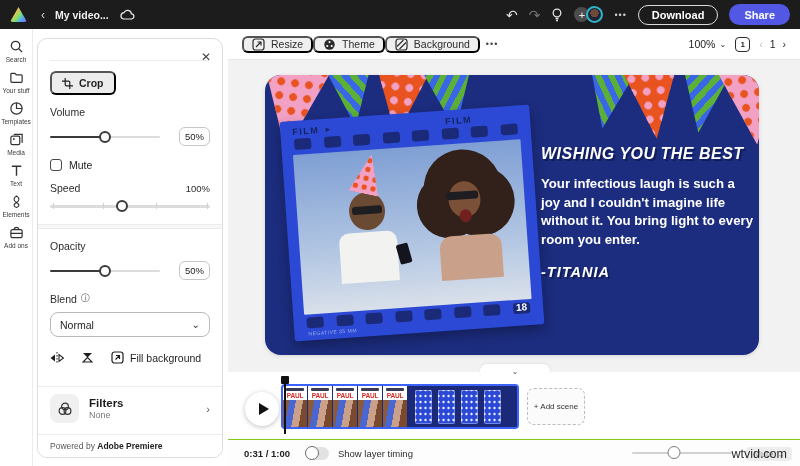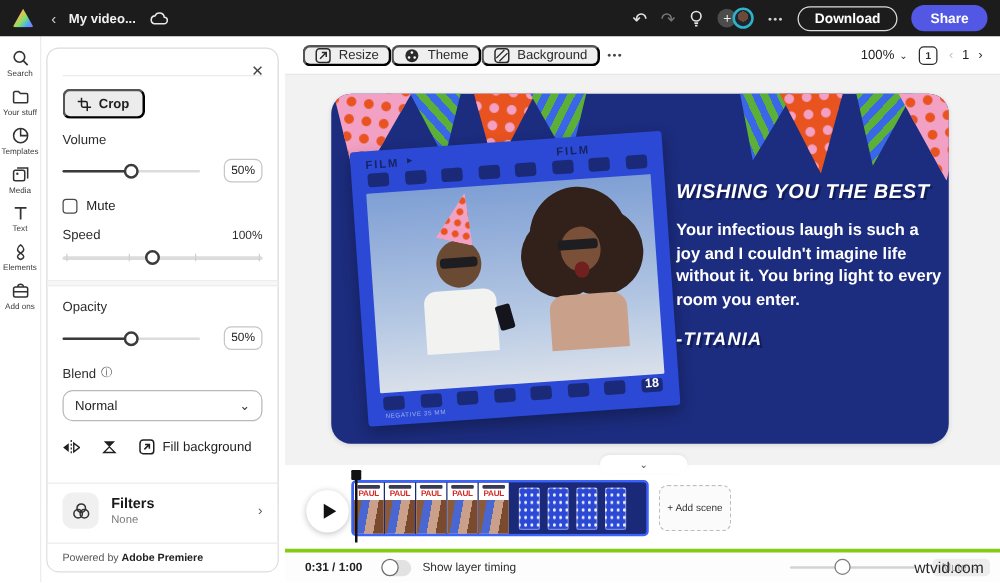--- a/index.html
+++ b/index.html
@@ -103,21 +103,21 @@
   .zoom-ctl { display:flex; align-items:center; gap:4px; font-size:10.5px; color:#222; }
   .zoom-ctl .chev { font-size:8px; color:#333; }
   .pages-ico { width:15px; height:15px; border:1.3px solid #2b2b2b; border-radius:4px;
                font-size:8px; color:#2b2b2b; display:flex; align-items:center; justify-content:center; font-weight:700; }
   .pager { display:flex; align-items:center; gap:7px; font-size:10.5px; color:#222; }
   .pager .prev { color:#c0c0c0; } .pager .next { color:#2b2b2b; }
 
   .canvas-zone { position:absolute; left:228px; top:60px; right:0; height:312px; background:#f2f2f2; }
   .timeline-zone { position:absolute; left:228px; top:372px; right:0; height:67px; background:#fff; }
   .bottombar { position:absolute; left:228px; right:0; bottom:0; height:27px; background:#fdfdfd;
-               border-top:3px solid #84cc16; display:flex; align-items:center; padding:0 16px; z-index:10; }
+               border-top:1px solid #84cc16; display:flex; align-items:center; padding:0 16px; z-index:10; }
 
   
   .card { position:absolute; left:37px; top:15px; width:494px; height:280px; border-radius:16px;
           background:#1c2c7e; overflow:hidden; box-shadow:0 1px 4px rgba(0,0,0,.12); }
   .flag { position:absolute; clip-path:polygon(0 0,100% 0,50% 100%); }
   .f-pink-dots { background:radial-gradient(circle,#e8531f 3.5px,transparent 4.2px) 2px 3px/14px 14px,#f2a0c4; }
   .f-orange-dots { background:radial-gradient(circle,#f2a0c4 3.5px,transparent 4.2px) 2px 3px/14px 14px,#e8531f; }
   .f-green-stripes { background:repeating-linear-gradient(55deg,#5cb037 0 6px,#3a66e8 6px 12px); }
   .f-blue-stripes { background:repeating-linear-gradient(-55deg,#3a66e8 0 6px,#5cb037 6px 12px); }
 

